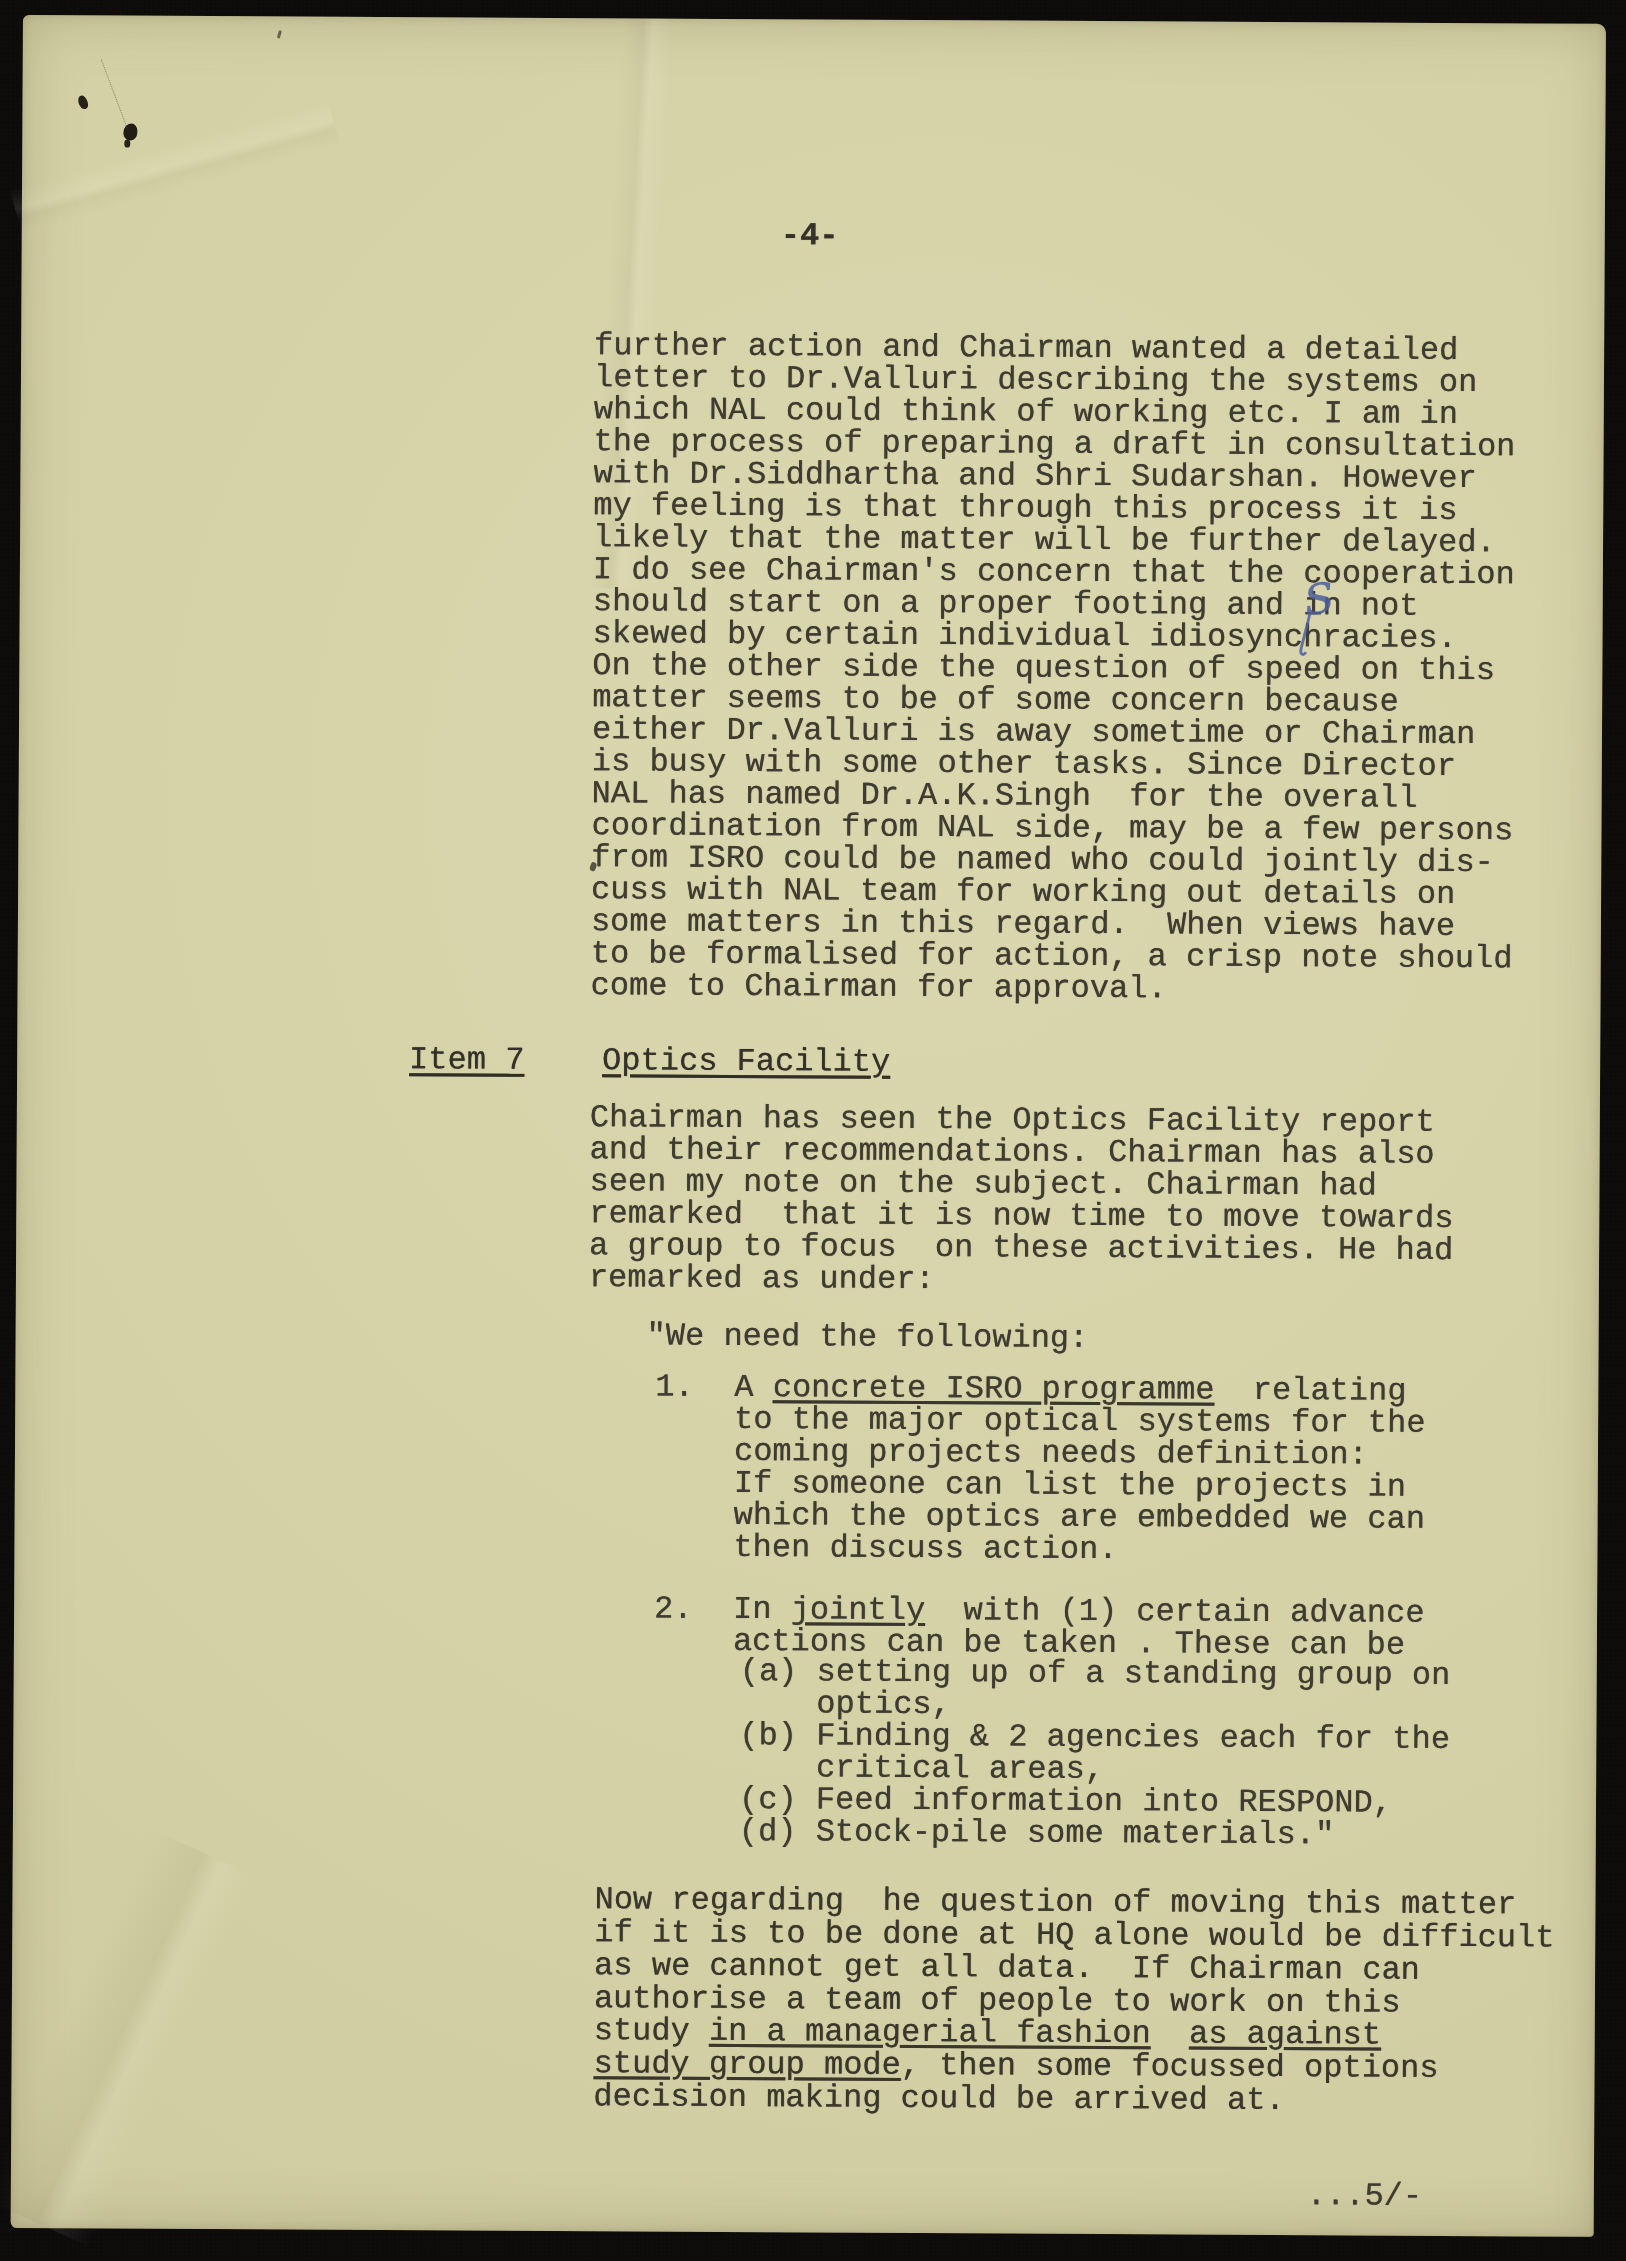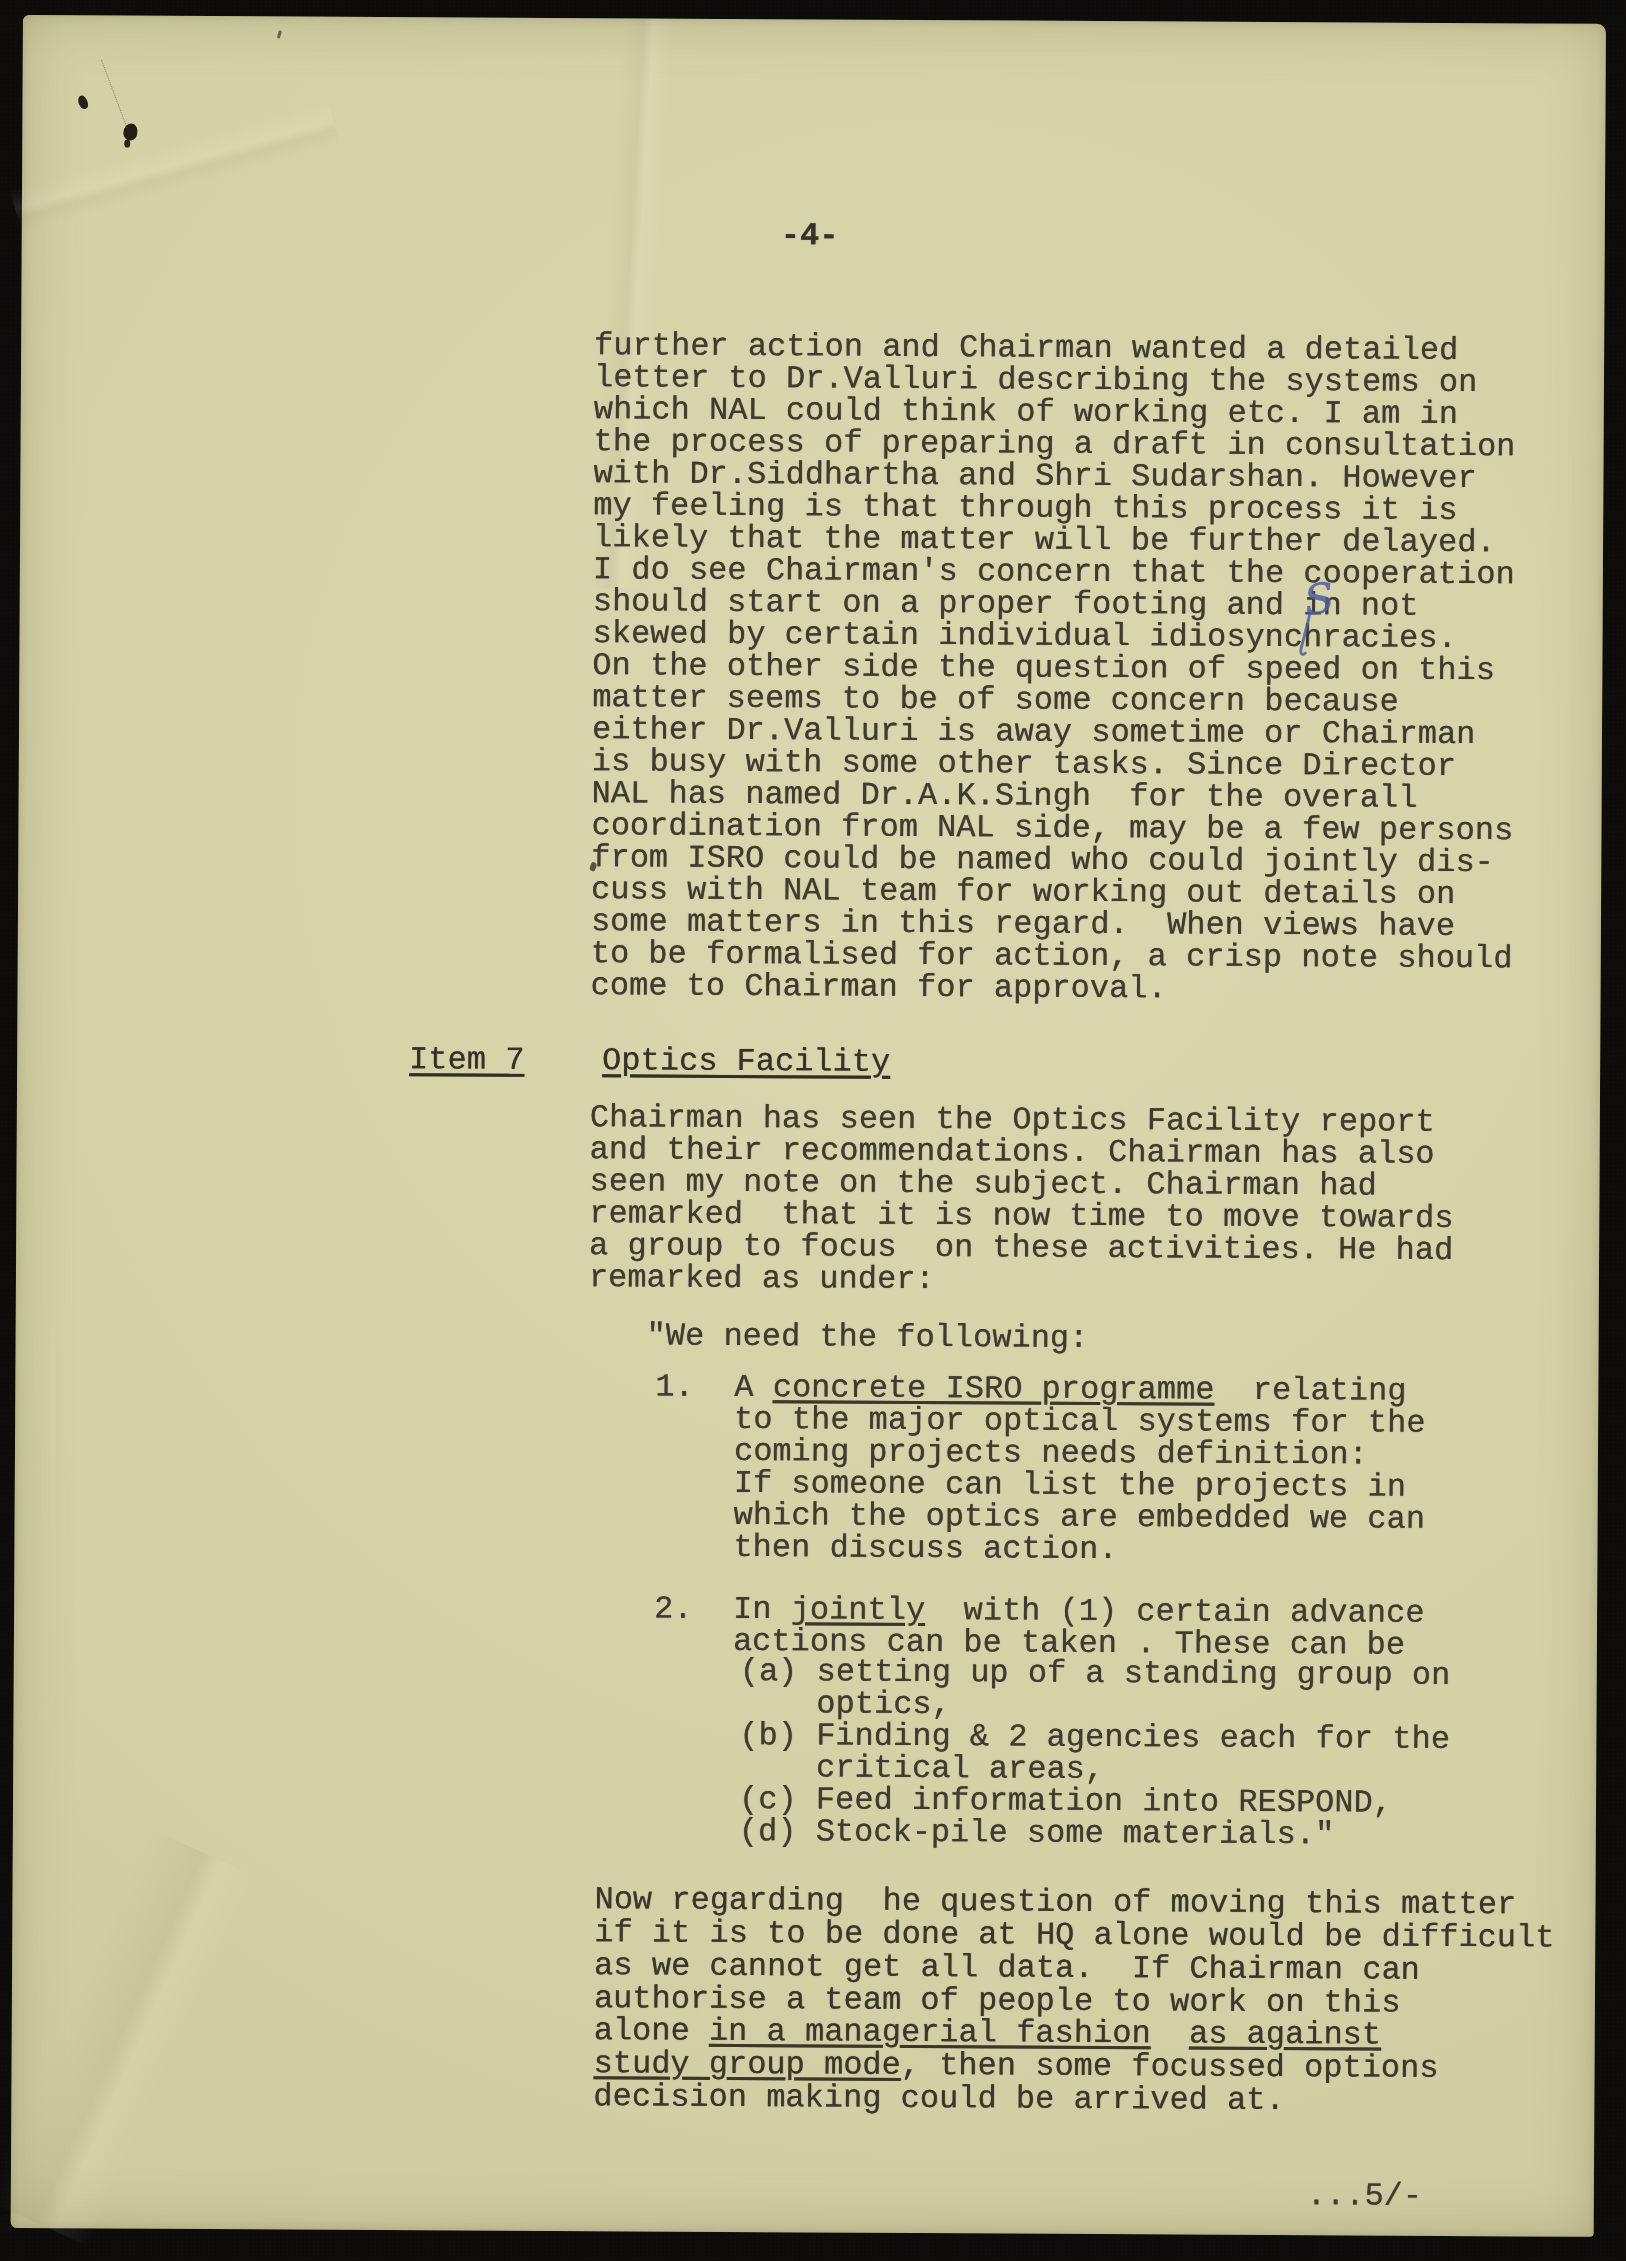--- a/index.html
+++ b/index.html
@@ -163,20 +163,20 @@
     optics,
 (b) Finding &amp; 2 agencies each for the
     critical areas,
 (c) Feed information into RESPOND,
 (d) Stock-pile some materials."</div>
 
   <div class="type closetop">Now regarding  he question of moving this matter
 if it is to be done at HQ alone would be difficult
 as we cannot get all data.  If Chairman can
 authorise a team of people to work on this</div>
-  <div class="type closel5"><span>alone </span><span class="u">in a managerial fashion</span><span>  </span><span class="u">as against</span></div>
+  <div class="type closel5"><span>study </span><span class="u">in a managerial fashion</span><span>  </span><span class="u">as against</span></div>
   <div class="type closel6"><span class="u">study group mode</span><span>, then some focussed options</span></div>
   <div class="type closel7">decision making could be arrived at.</div>
 
   <div class="type contnum">...5/-</div>
 
 </div>
 
 
 </body></html>

